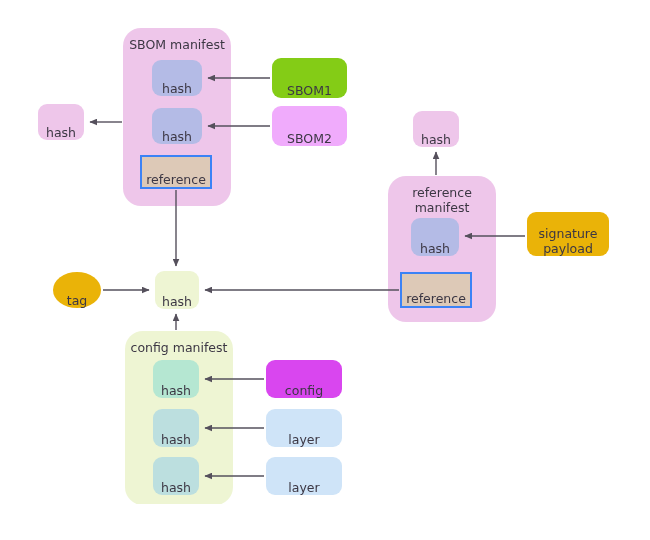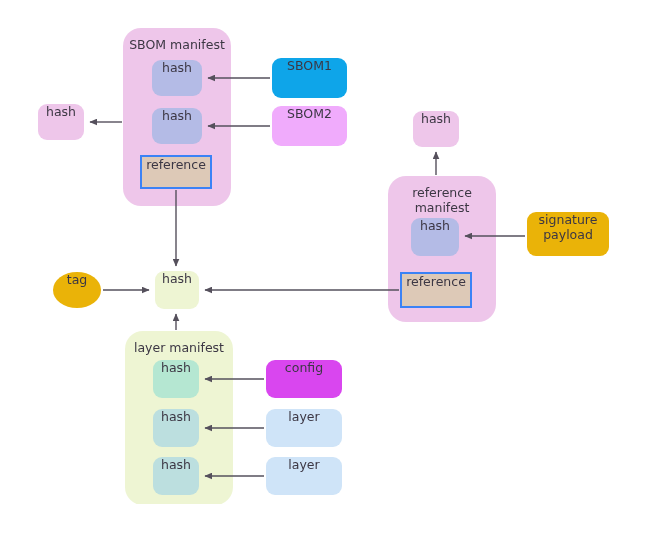--- a/index.html
+++ b/index.html
@@ -11,21 +11,21 @@
     position: relative;
     width: 650px;
     height: 504px;
     background: #ffffff;
     font-family: "DejaVu Sans", "Liberation Sans", sans-serif;
     overflow: hidden;
   }
   .node {
     position: absolute;
     display: flex;
-    align-items: flex-start;
+    align-items: flex-end;
     justify-content: center;
     text-align: center;
     color: #3c3744;
     font-size: 12.5px;
     line-height: 1.22;
     box-sizing: border-box;
     z-index: 3;
   }
   .container-box {
     position: absolute;
@@ -83,37 +83,37 @@
   </svg>
 
   <div id="containers-layer">
       <div class="container-box" style="left: 123px; top: 28px; width: 108px; height: 178px; background: rgb(238, 198, 234);">
         <div class="container-label">SBOM manifest</div>
       </div>
       <div class="container-box" style="left: 388px; top: 176px; width: 108px; height: 146px; background: rgb(238, 198, 234);">
         <div class="container-label">reference manifest</div>
       </div>
       <div class="container-box" style="left: 125px; top: 331px; width: 108px; height: 174px; background: rgb(238, 245, 211);">
-        <div class="container-label">layer manifest</div>
+        <div class="container-label">config manifest</div>
       </div>
     </div>
   <div id="nodes-layer">
       <div class="node rbox" style="left: 152px; top: 60px; width: 50px; height: 36px; background: rgb(180, 187, 230);">
         <span>hash</span>
       </div>
       <div class="node rbox" style="left: 152px; top: 108px; width: 50px; height: 36px; background: rgb(180, 187, 230);">
         <span>hash</span>
       </div>
       <div class="node rbox-thick" style="left: 140px; top: 155px; width: 72px; height: 34px; background: rgb(221, 201, 183);">
         <span>reference</span>
       </div>
       <div class="node rbox" style="left: 38px; top: 104px; width: 46px; height: 36px; background: rgb(238, 198, 234);">
         <span>hash</span>
       </div>
-      <div class="node rbox" style="left: 272px; top: 58px; width: 75px; height: 40px; background: #0ea5e9;">
+      <div class="node rbox" style="left: 272px; top: 58px; width: 75px; height: 40px; background: #84cc16;">
         <span>SBOM1</span>
       </div>
       <div class="node rbox" style="left: 272px; top: 106px; width: 75px; height: 40px; background: #f0abfc;">
         <span>SBOM2</span>
       </div>
       <div class="node rbox" style="left: 413px; top: 111px; width: 46px; height: 36px; background: rgb(238, 198, 234);">
         <span>hash</span>
       </div>
       <div class="node rbox" style="left: 411px; top: 218px; width: 48px; height: 38px; background: rgb(180, 187, 230);">
         <span>hash</span>

